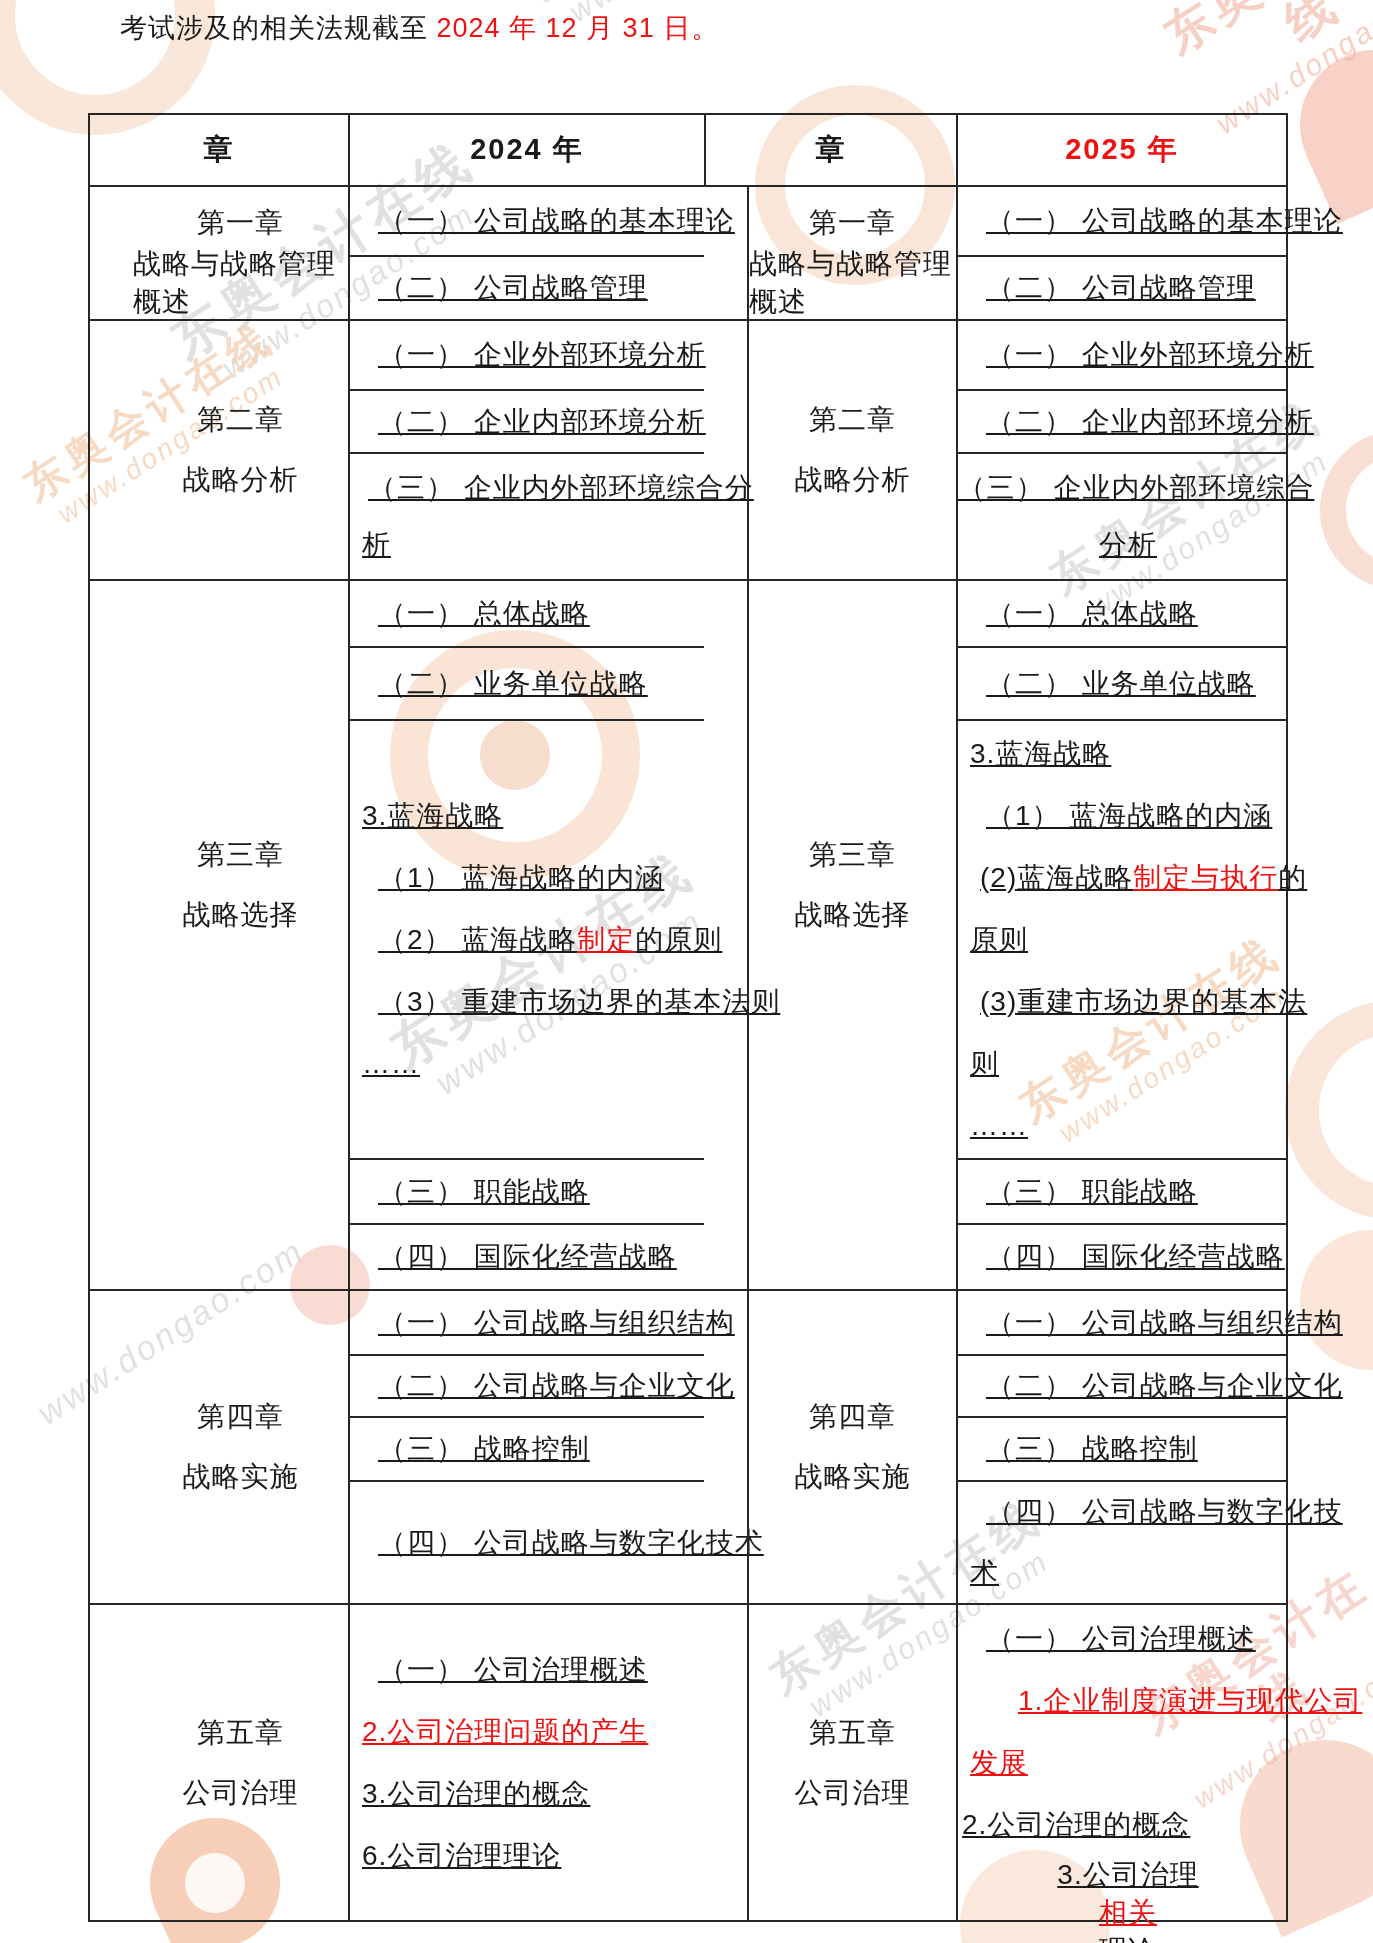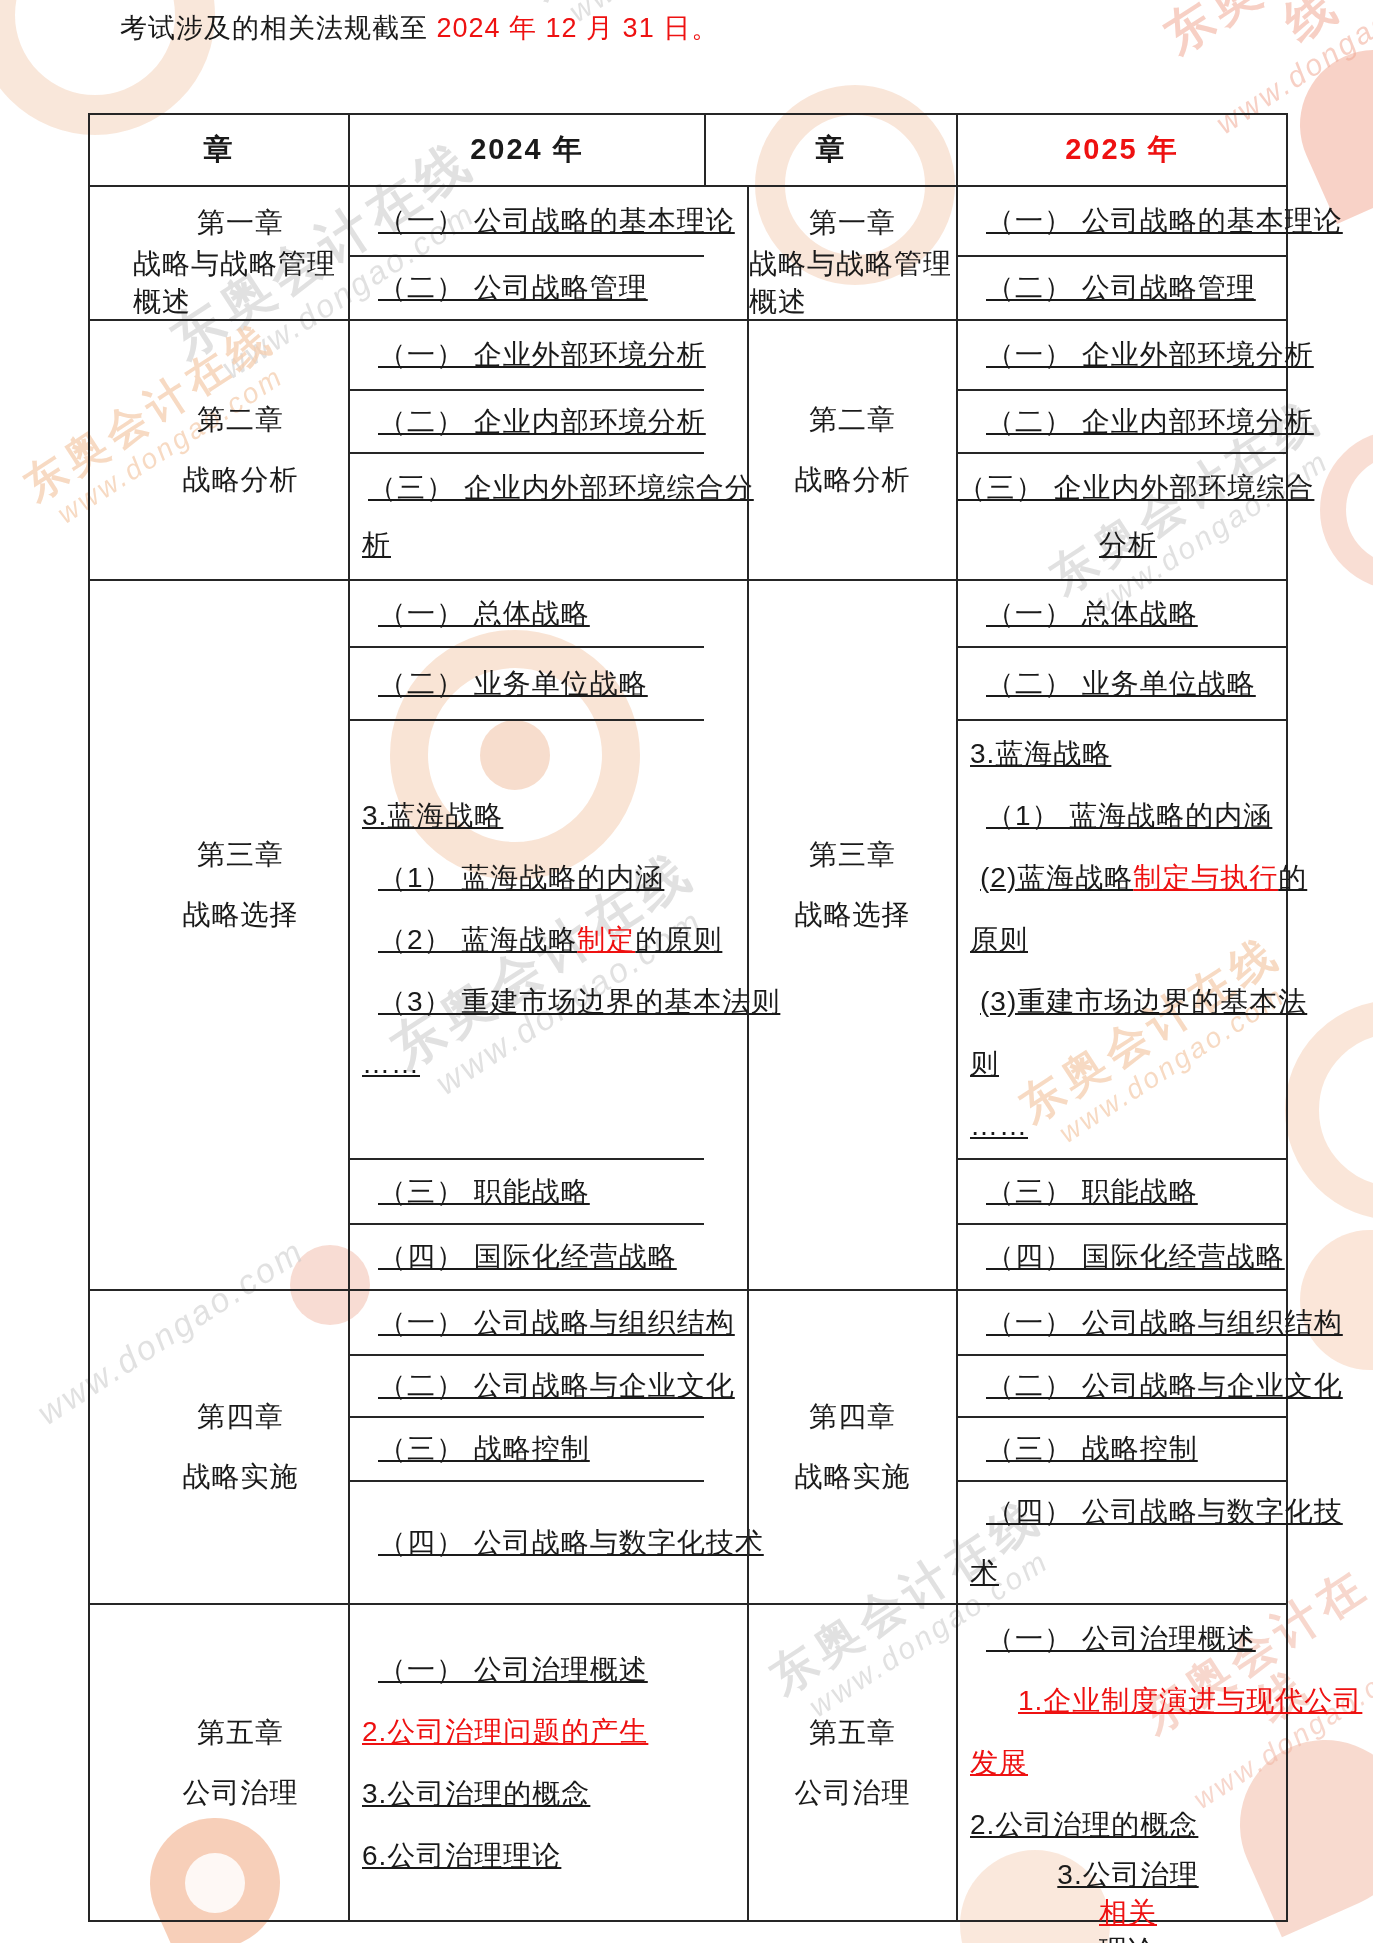--- a/index.html
+++ b/index.html
@@ -403,21 +403,21 @@
           <div class="sub" style="height: 315px;">
             <div class="line" style="height: 62px; padding-left: 28px;">
               <span>（一） 公司治理概述</span>
             </div>
             <div class="line" style="height: 62px; padding-left: 12px; margin-left: 48px;">
               <span class="red">1.企业制度演进与现代公司</span>
             </div>
             <div class="line" style="height: 62px; padding-left: 12px;">
               <span class="red">发展</span>
             </div>
-            <div class="line" style="height: 62px; padding-left: 12px;">
+            <div class="line" style="height: 62px; padding-left: 4px;">
               <span>2.公司治理的概念</span>
             </div>
             <div class="line" style="height: 62px; padding-left: 12px; flex-direction: column;">
               <span>3.公司治理</span>
               <span class="red">相关</span>
               <span>理论</span>
             </div>
           </div>
         </div>
       </div>

